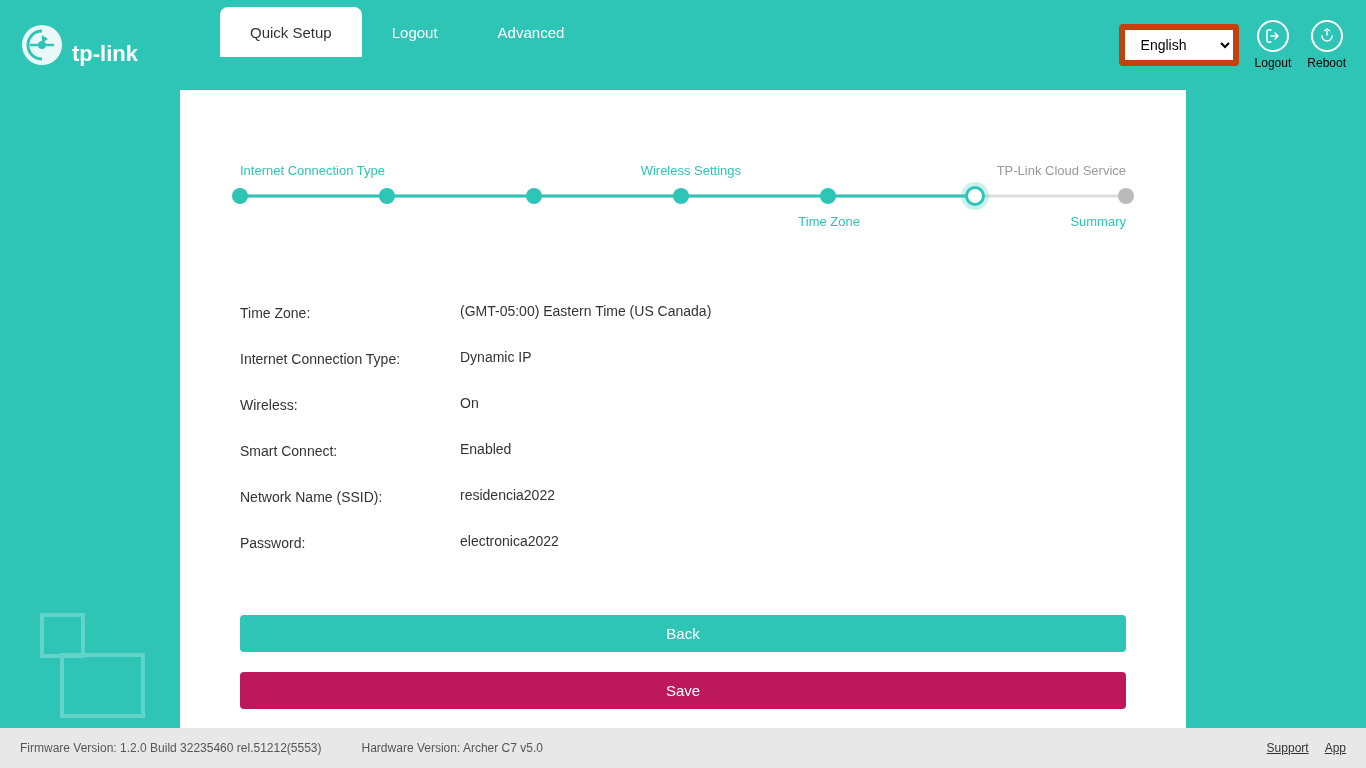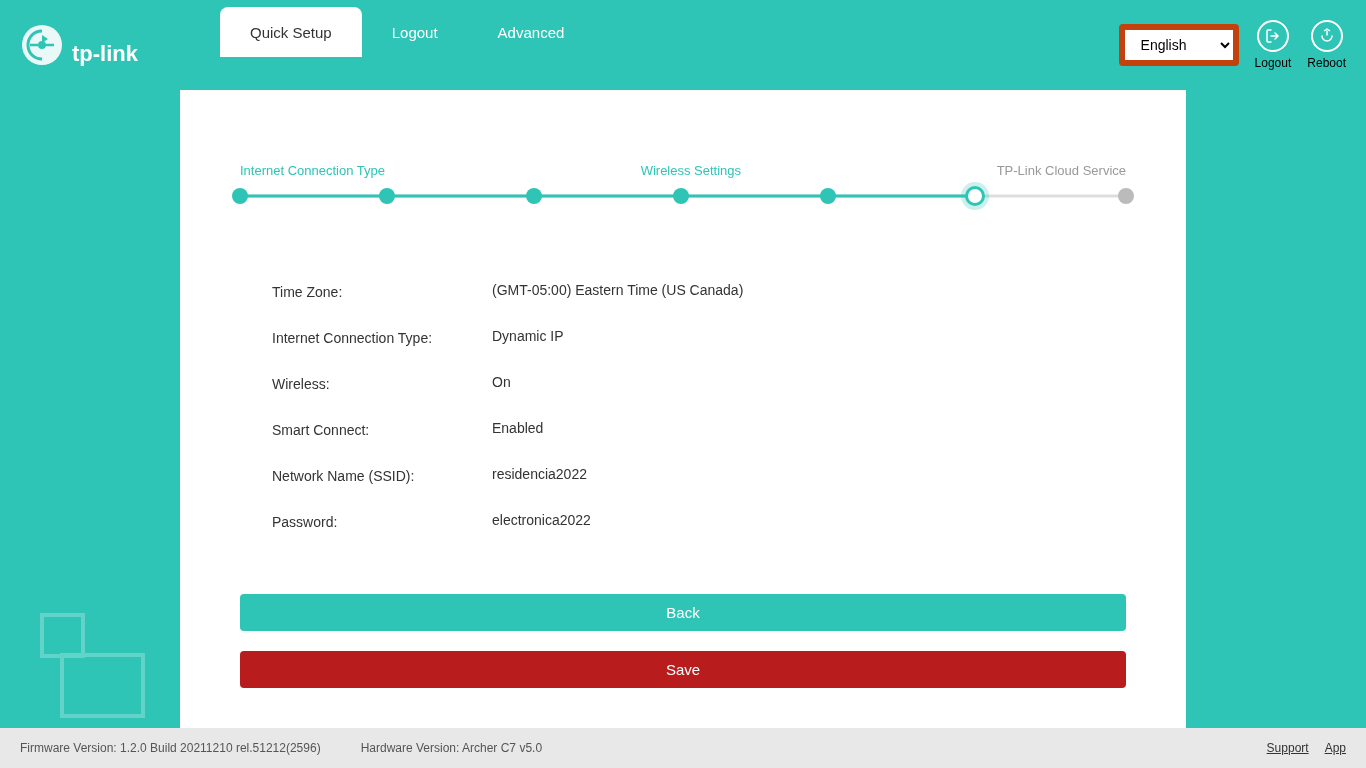--- a/index.html
+++ b/index.html
@@ -115,21 +115,20 @@
     
     .progress-container {
       position: relative;
       margin-bottom: 30px;
       padding: 20px 0;
     }
 
     
     .form-section {
       padding: 10px 0;
-      margin-left: 32px;
     }
 
     .form-row {
       display: flex;
       align-items: flex-start;
       padding: 14px 0;
     }
 
     .form-label {
       width: 220px;
@@ -157,21 +156,21 @@
       background: #2ec4b6;
       color: white;
       border: none;
       border-radius: 4px;
       font-size: 15px;
       cursor: pointer;
     }
 
     .btn-save {
       padding: 10px 48px;
-      background: #b91c1c;
+      background: #be185d;
       color: white;
       border: none;
       border-radius: 4px;
       font-size: 15px;
       cursor: pointer;
     }
 
     
     .footer {
       background: #e8e8e8;
@@ -273,20 +272,25 @@
       <div style="position:absolute; left:33.2%; top:50%; transform:translate(-50%,-50%); width:16px; height:16px; border-radius:50%; background:#2ec4b6;"></div>
       <div style="position:absolute; left:49.8%; top:50%; transform:translate(-50%,-50%); width:16px; height:16px; border-radius:50%; background:#2ec4b6;"></div>
 
       <div style="position:absolute; left:66.4%; top:50%; transform:translate(-50%,-50%); width:16px; height:16px; border-radius:50%; background:#2ec4b6;"></div>
 
       <div style="position:absolute; left:83%; top:50%; transform:translate(-50%,-50%); width:20px; height:20px; border-radius:50%; background:white; border:3px solid #2ec4b6; box-shadow:0 0 0 4px rgba(46,196,182,0.25);"></div>
 
       <div style="position:absolute; left:100%; top:50%; transform:translate(-50%,-50%); width:16px; height:16px; border-radius:50%; background:#bbb;"></div>
     </div>
 
+    <div style="display:flex; justify-content:space-between; margin-top:6px;">
+      <div style="flex:0 0 auto; text-align:center; font-size:13px; color:#2ec4b6; margin-left:calc(66.4% - 30px);">Time Zone</div>
+      <div style="flex:1;"></div>
+      <div style="flex:0 0 auto; text-align:center; font-size:13px; color:#2ec4b6;">Summary</div>
+    </div>
   </div>
 
   <div class="form-section">
 
     <div class="form-row">
       <div class="form-label">Time Zone:</div>
       <div class="form-value">(GMT-05:00) Eastern Time (US Canada)</div>
     </div>
 
     <div class="form-row">
@@ -322,19 +326,19 @@
   </div>
 
 </div>
 
 <div style="position:absolute; bottom:50px; left:40px; opacity:0.25;">
   <div style="width:45px; height:45px; border:4px solid white; position:absolute; bottom:60px; left:0;"></div>
   <div style="width:85px; height:65px; border:4px solid white; position:absolute; bottom:0; left:20px;"></div>
 </div>
 
 <div class="footer">
-  <span>Firmware Version: 1.2.0 Build 20211210 rel.51212(2596)</span>
+  <span>Firmware Version: 1.2.0 Build 32235460 rel.51212(5553)</span>
   <span style="margin-left:40px;">Hardware Version: Archer C7 v5.0</span>
   <div class="footer-right">
     <a class="footer-link">Support</a>
     <a class="footer-link">App</a>
   </div>
 </div>
 
 </body></html>

